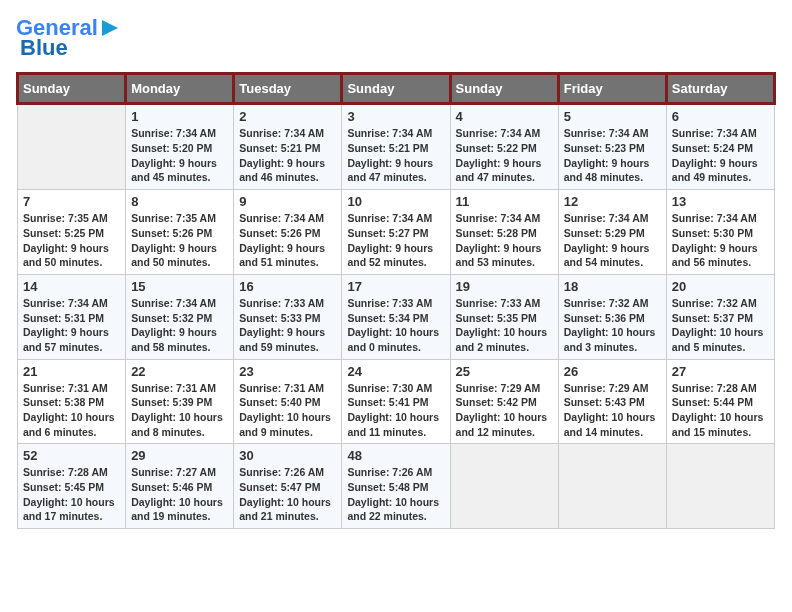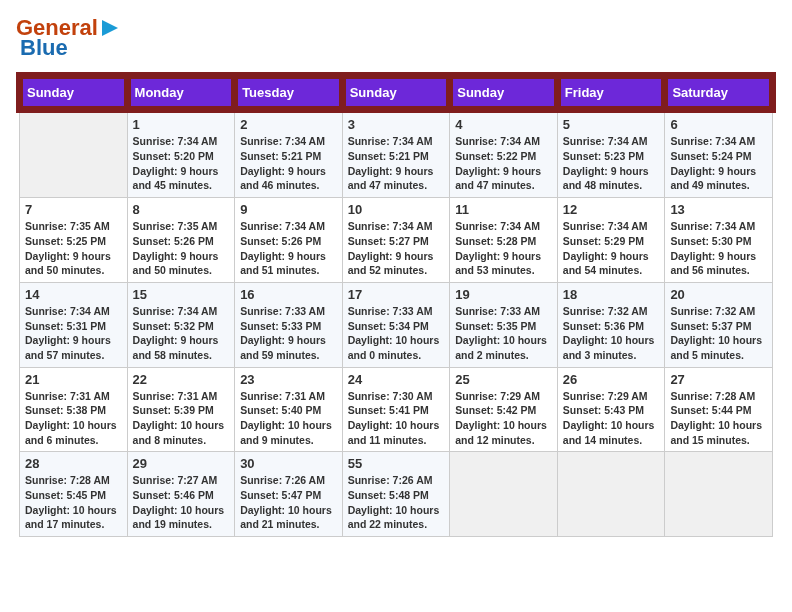--- a/index.html
+++ b/index.html
@@ -38,26 +38,26 @@
     .calendar-subtitle {
       font-size: 16px;
       color: #555;
     }
     table {
       width: 100%;
       border-collapse: collapse;
       table-layout: fixed;
     }
     thead tr th {
-      background-color: #6d28d9;
+      background-color: #737373;
       color: #fff;
       padding: 6px 4px;
       font-size: 13px;
       text-align: left;
-      border: 7px solid #7f1d1d;
+      border: 3px solid #7f1d1d;
     }
     tbody tr td {
       border: 1px solid #ccc;
       vertical-align: top;
       padding: 4px 5px;
       font-size: 11px;
       color: #333;
       height: 80px;
       background: #fff;
     }
@@ -83,21 +83,21 @@
       background-color: #f0f0f0 !important;
     }
   </style>
 </head>
 <body>
 
 <div class="header-section">
   <div class="logo">
     <div style="display:flex; align-items:center;">
       <span class="logo-text">
-        <span style="color:#c2410c;">General</span>
+        <span style="color:#3b82f6;">General</span>
       </span>
       <svg width="20" height="20" viewBox="0 0 20 20" style="margin-left:2px;">
         <polygon points="2,2 18,10 2,18" fill="#1a9bd6"></polygon>
       </svg>
     </div>
     <div style="display:flex; margin-top:-4px; margin-left:4px;">
       <span class="logo-text" style="color:#1a6bb0; font-size:22px;">Blue</span>
     </div>
   </div>
 </div>
@@ -227,33 +227,33 @@
           <span class="day-number">26</span>
           <div class="day-info">Sunrise: 7:29 AM<br>Sunset: 5:43 PM<br>Daylight: 10 hours<br>and 14 minutes.</div>
         </td>
         <td>
           <span class="day-number">27</span>
           <div class="day-info">Sunrise: 7:28 AM<br>Sunset: 5:44 PM<br>Daylight: 10 hours<br>and 15 minutes.</div>
         </td>
       </tr>
       <tr>
         <td>
-          <span class="day-number">28</span>
+          <span class="day-number">52</span>
           <div class="day-info">Sunrise: 7:28 AM<br>Sunset: 5:45 PM<br>Daylight: 10 hours<br>and 17 minutes.</div>
         </td>
         <td>
           <span class="day-number">29</span>
           <div class="day-info">Sunrise: 7:27 AM<br>Sunset: 5:46 PM<br>Daylight: 10 hours<br>and 19 minutes.</div>
         </td>
         <td>
           <span class="day-number">30</span>
           <div class="day-info">Sunrise: 7:26 AM<br>Sunset: 5:47 PM<br>Daylight: 10 hours<br>and 21 minutes.</div>
         </td>
         <td>
-          <span class="day-number">55</span>
+          <span class="day-number">48</span>
           <div class="day-info">Sunrise: 7:26 AM<br>Sunset: 5:48 PM<br>Daylight: 10 hours<br>and 22 minutes.</div>
         </td>
         <td class="empty-cell"></td>
         <td class="empty-cell"></td>
         <td class="empty-cell"></td>
       </tr>
     </tbody>
 </table>
 
 </body></html>

